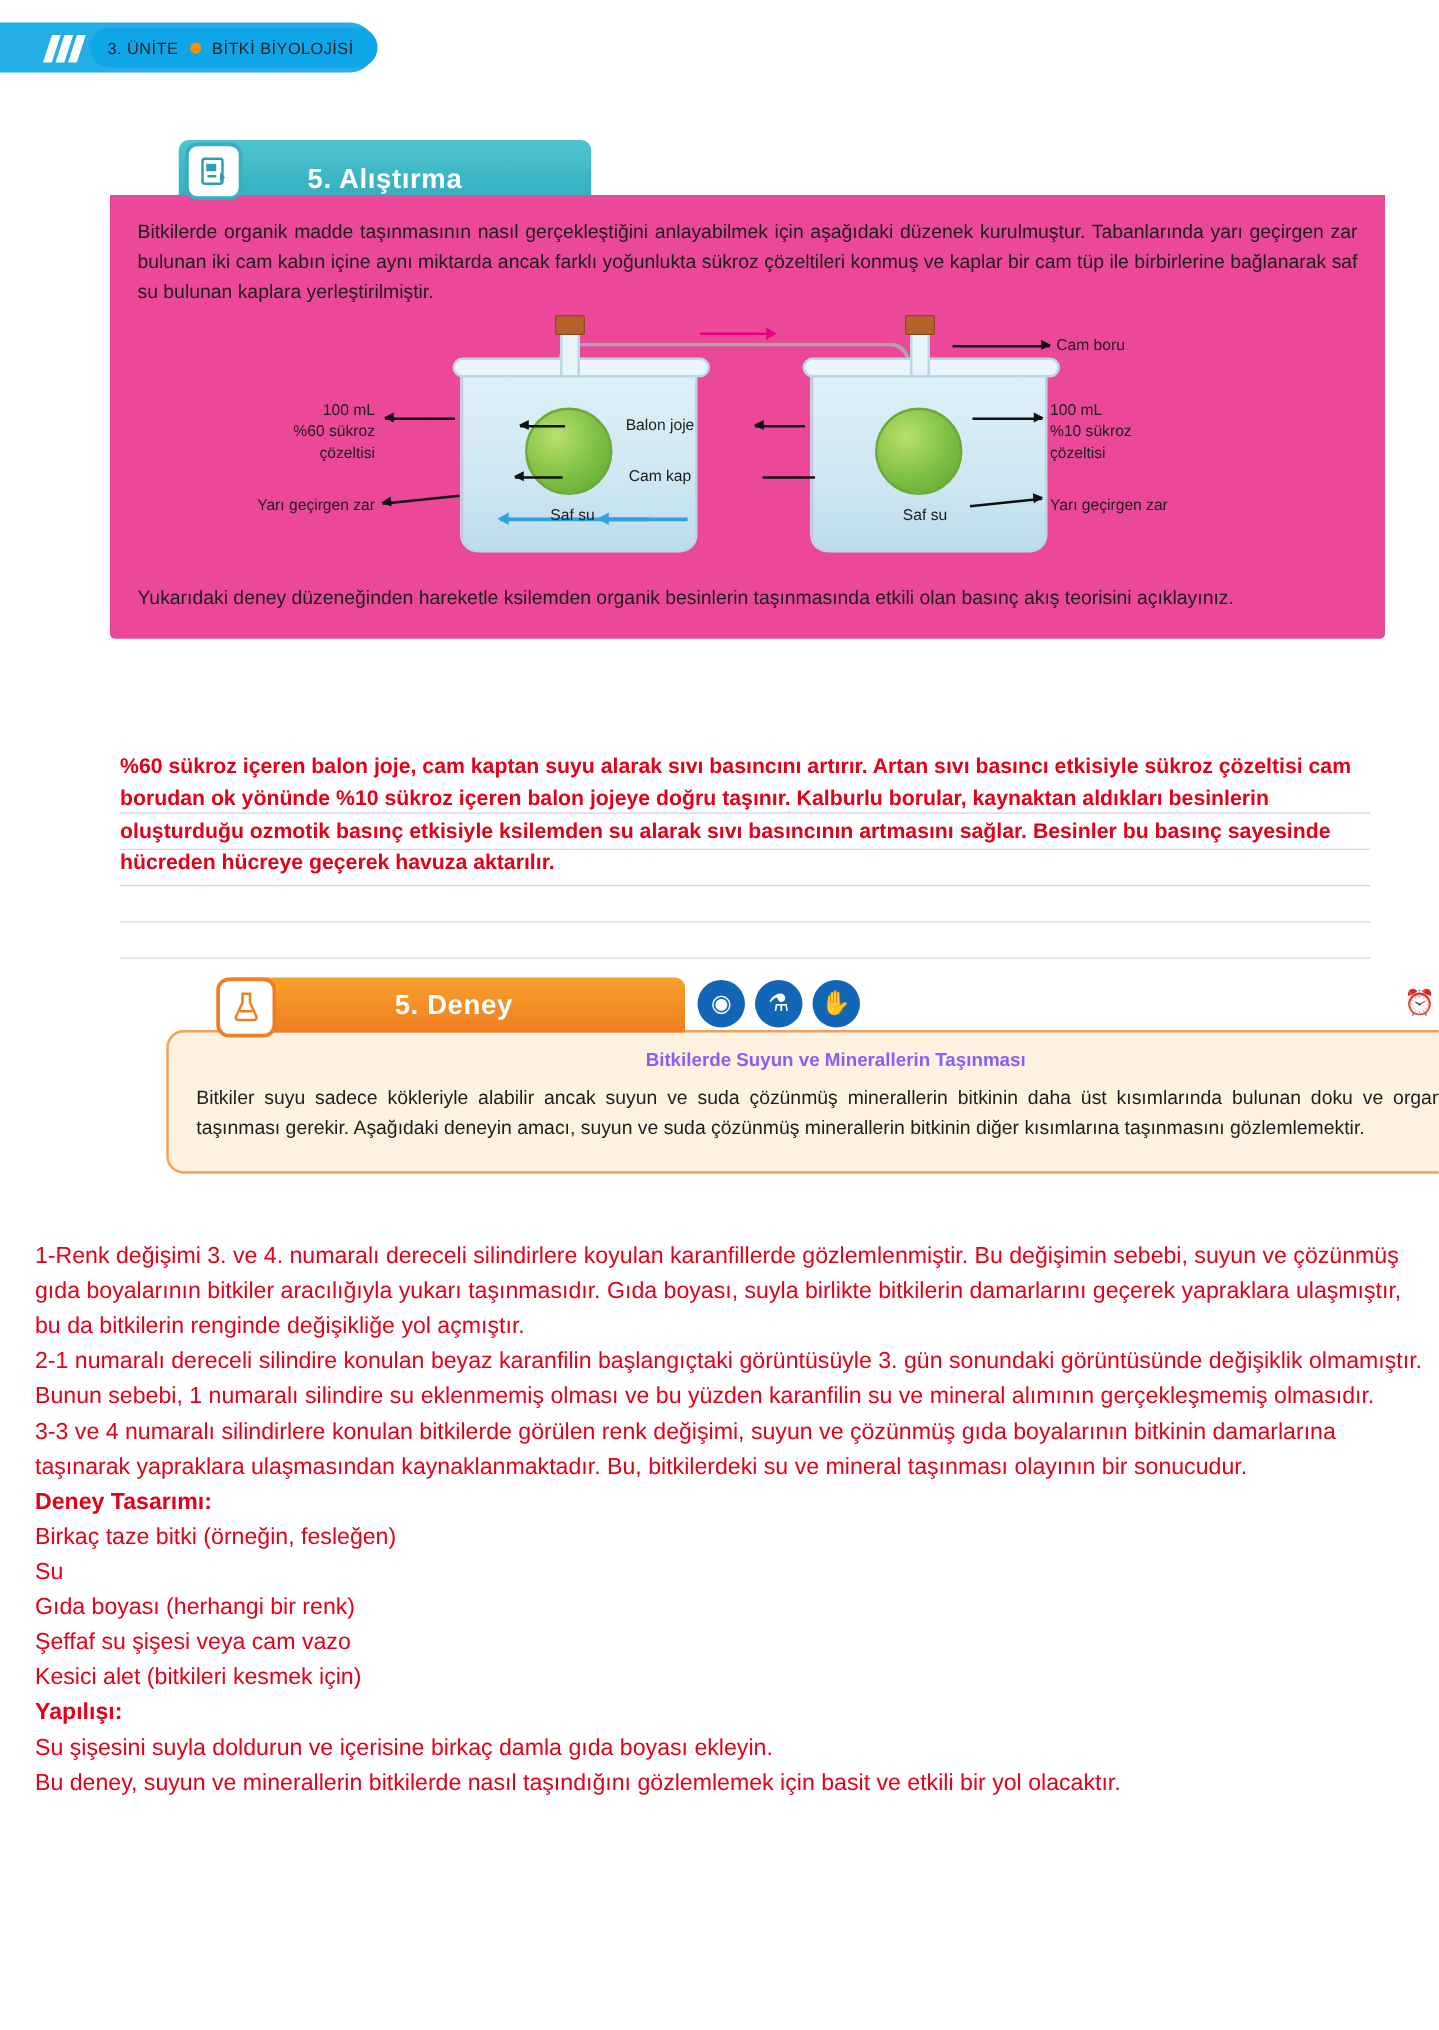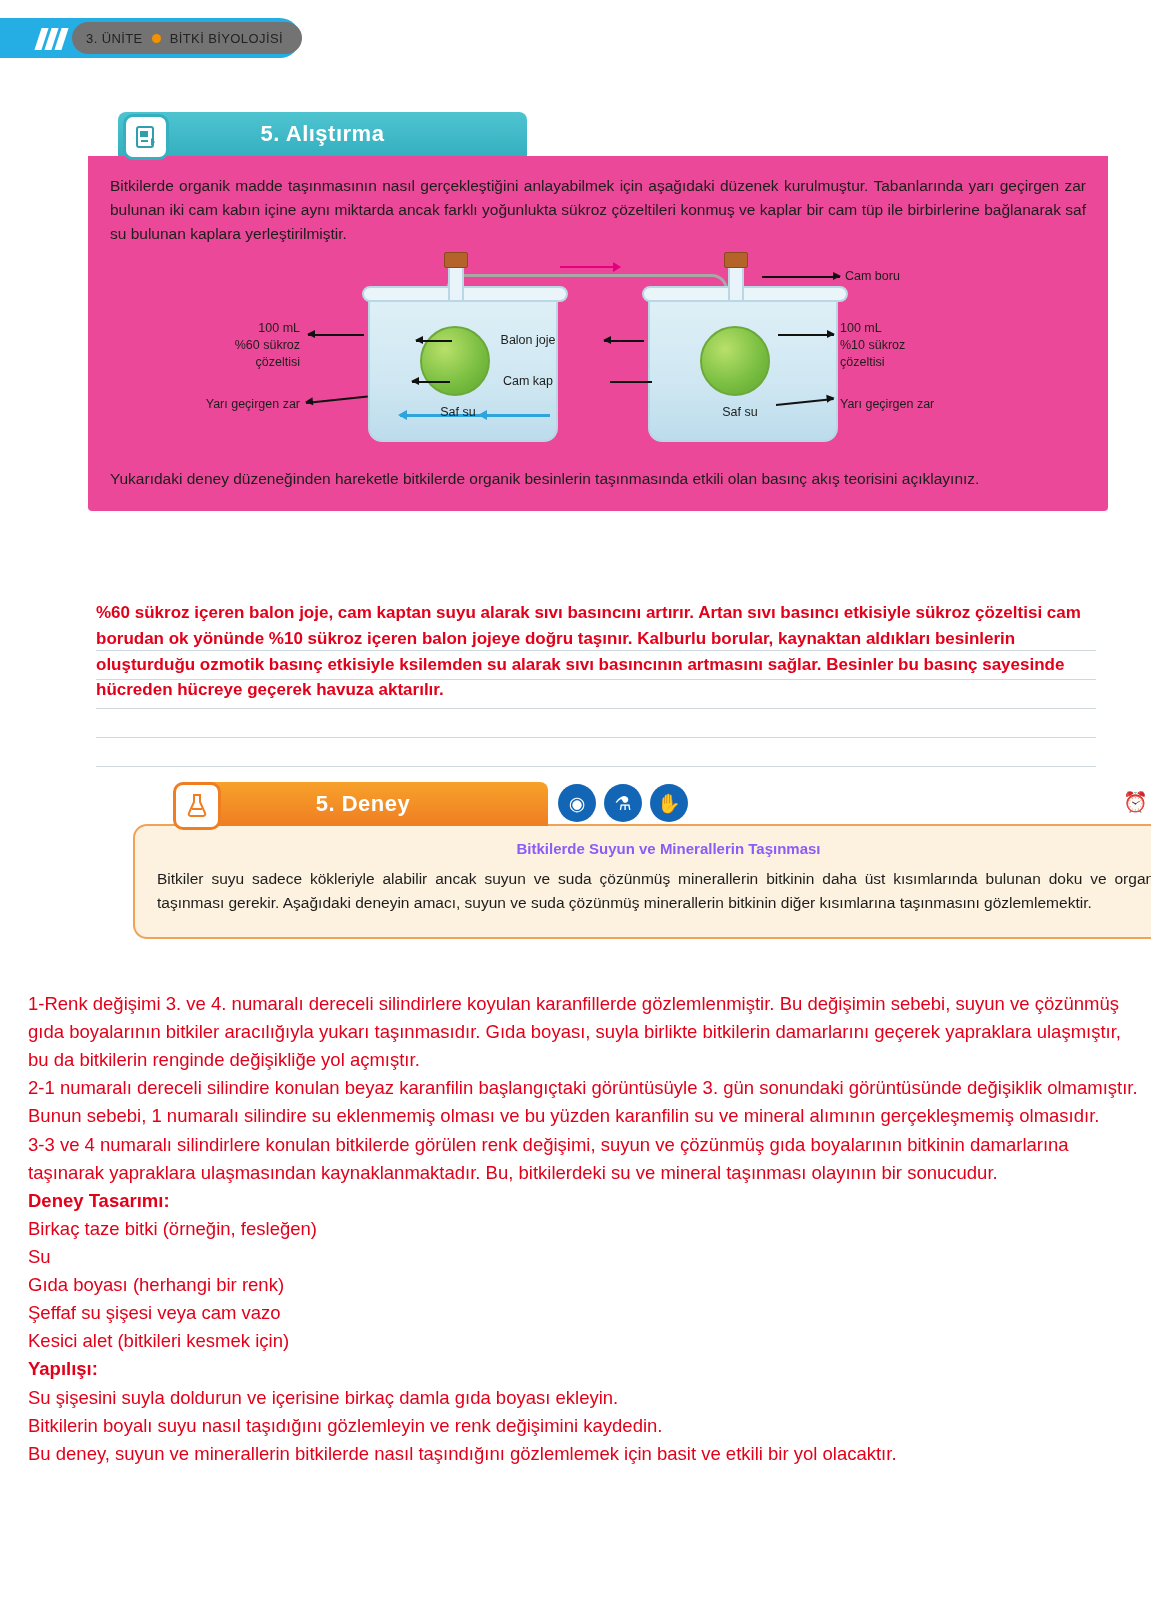--- a/index.html
+++ b/index.html
@@ -26,21 +26,21 @@
     top: 18px; left: 0;
     width: 300px; height: 40px;
     background: #25aee4;
     border-top-right-radius: 20px;
     border-bottom-right-radius: 20px;
   }
   .header-white {
     position: absolute;
     top: 22px; left: 72px;
     width: 230px; height: 32px;
-    background: #737373;
+    background: #0ea5e9;
     border-radius: 16px;
     display: flex;
     align-items: center;
     padding-left: 14px;
   }
   .header-chev {
     position: absolute;
     top: 28px; left: 38px;
     width: 30px; height: 22px;
   }
@@ -76,26 +76,26 @@
 
   
   .alistirma-wrap {
     position: absolute;
     top: 112px; left: 88px;
     width: 1020px;
   }
   .alistirma-tab {
     position: relative;
     height: 44px;
-    width: 409px;
-    margin-left: 30px;
+    width: 330px;
+    margin-left: 55px;
     background: linear-gradient(180deg,#4ec4d0 0%, #35b0bf 100%);
     border-radius: 8px 8px 0 0;
     display: flex;
-    align-items: center;
+    align-items: flex-end;
     justify-content: center;
   }
   .alistirma-tab .title {
     color: #ffffff;
     font-size: 22px;
     font-weight: bold;
     letter-spacing: 0.5px;
   }
   .alistirma-icon {
     position: absolute;
@@ -416,21 +416,21 @@
 
       <div class="fig-label" style="left:730px; top:68px; width:180px; white-space:pre-line;">100 mL
 %10 sükroz
 çözeltisi</div>
       <div class="arrow-line r" style="left:668px; top:82px; width:56px;"></div>
 
       <div class="fig-label" style="left:730px; top:144px; width:200px;">Yarı geçirgen zar</div>
       <div class="arrow-line r" style="left:666px; top:152px; width:58px; transform:rotate(-6deg); transform-origin:left center;"></div>
     </div>
 
-    <p class="para">Yukarıdaki deney düzeneğinden hareketle bitkilerde organik besinlerin taşınmasında etkili olan basınç akış teorisini açıklayınız.</p>
+    <p class="para">Yukarıdaki deney düzeneğinden hareketle ksilemden organik besinlerin taşınmasında etkili olan basınç akış teorisini açıklayınız.</p>
   </div>
 </div>
 
 <div class="rule-lines">
   <div></div>
     <div></div>
     <div></div>
     <div></div>
     <div></div>
 </div>
@@ -469,15 +469,14 @@
   <p>2-1 numaralı dereceli silindire konulan beyaz karanfilin başlangıçtaki görüntüsüyle 3. gün sonundaki görüntüsünde değişiklik olmamıştır. Bunun sebebi, 1 numaralı silindire su eklenmemiş olması ve bu yüzden karanfilin su ve mineral alımının gerçekleşmemiş olmasıdır.</p>
   <p>3-3 ve 4 numaralı silindirlere konulan bitkilerde görülen renk değişimi, suyun ve çözünmüş gıda boyalarının bitkinin damarlarına taşınarak yapraklara ulaşmasından kaynaklanmaktadır. Bu, bitkilerdeki su ve mineral taşınması olayının bir sonucudur.</p>
   <p class="bold">Deney Tasarımı:</p>
   <p>Birkaç taze bitki (örneğin, fesleğen)</p>
   <p>Su</p>
   <p>Gıda boyası (herhangi bir renk)</p>
   <p>Şeffaf su şişesi veya cam vazo</p>
   <p>Kesici alet (bitkileri kesmek için)</p>
   <p class="bold">Yapılışı:</p>
   <p>Su şişesini suyla doldurun ve içerisine birkaç damla gıda boyası ekleyin.</p>
-  <p>Bitkilerin boyalı suyu nasıl taşıdığını gözlemleyin ve renk değişimini kaydedin.</p>
   <p>Bu deney, suyun ve minerallerin bitkilerde nasıl taşındığını gözlemlemek için basit ve etkili bir yol olacaktır.</p>
 </div>
 
 </body></html>

